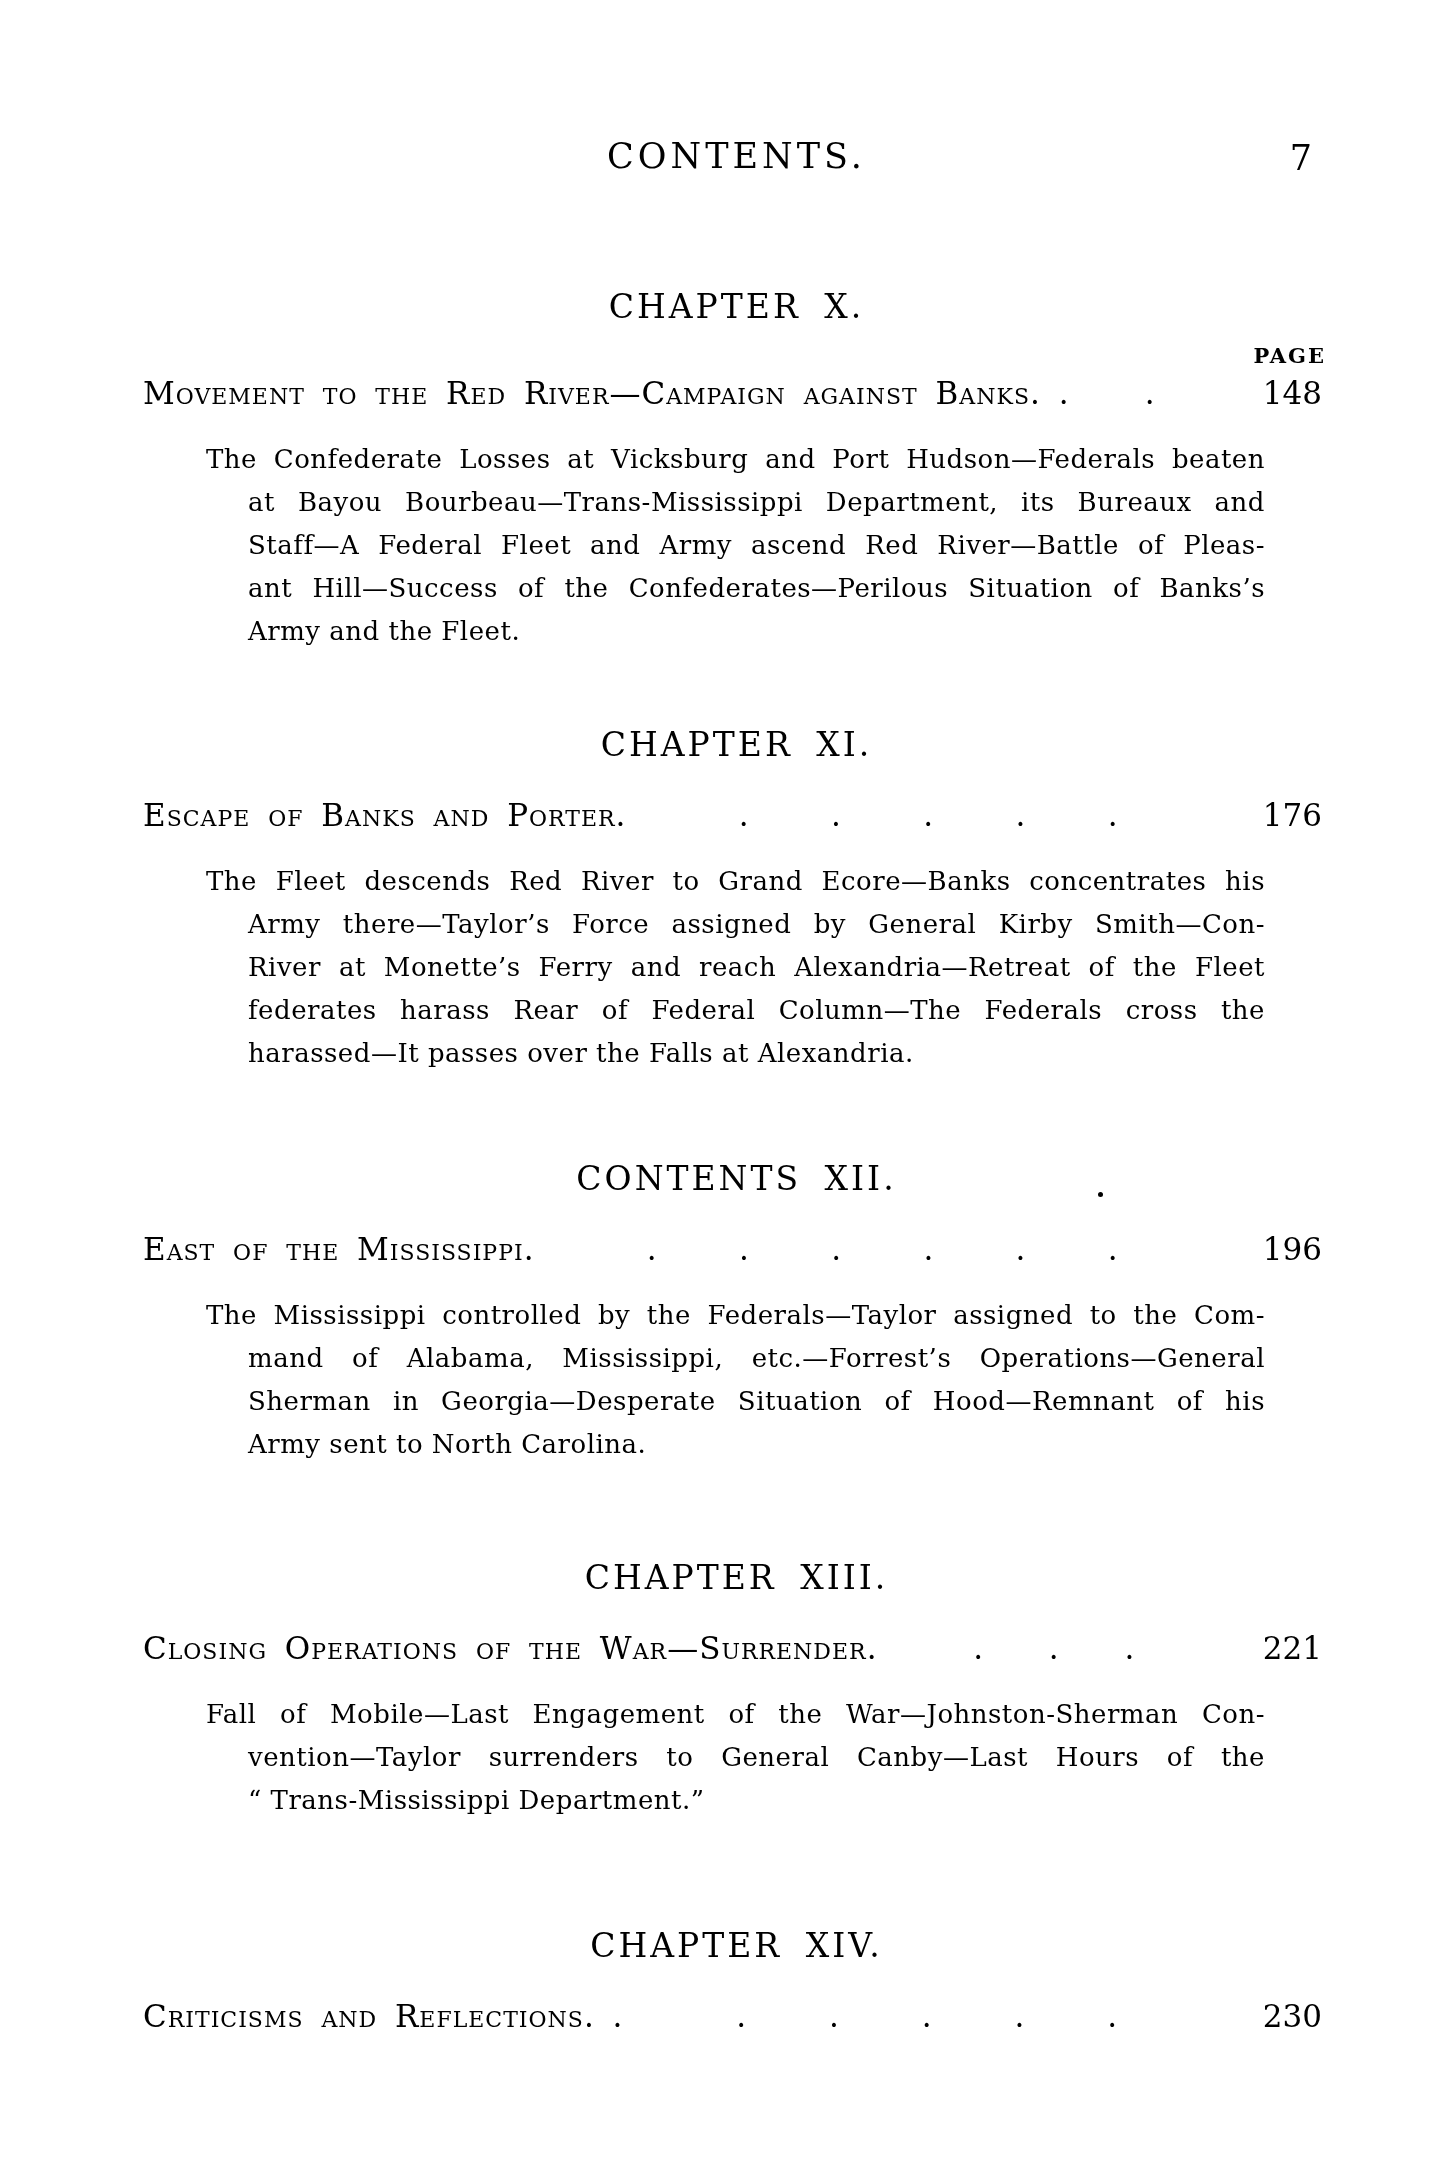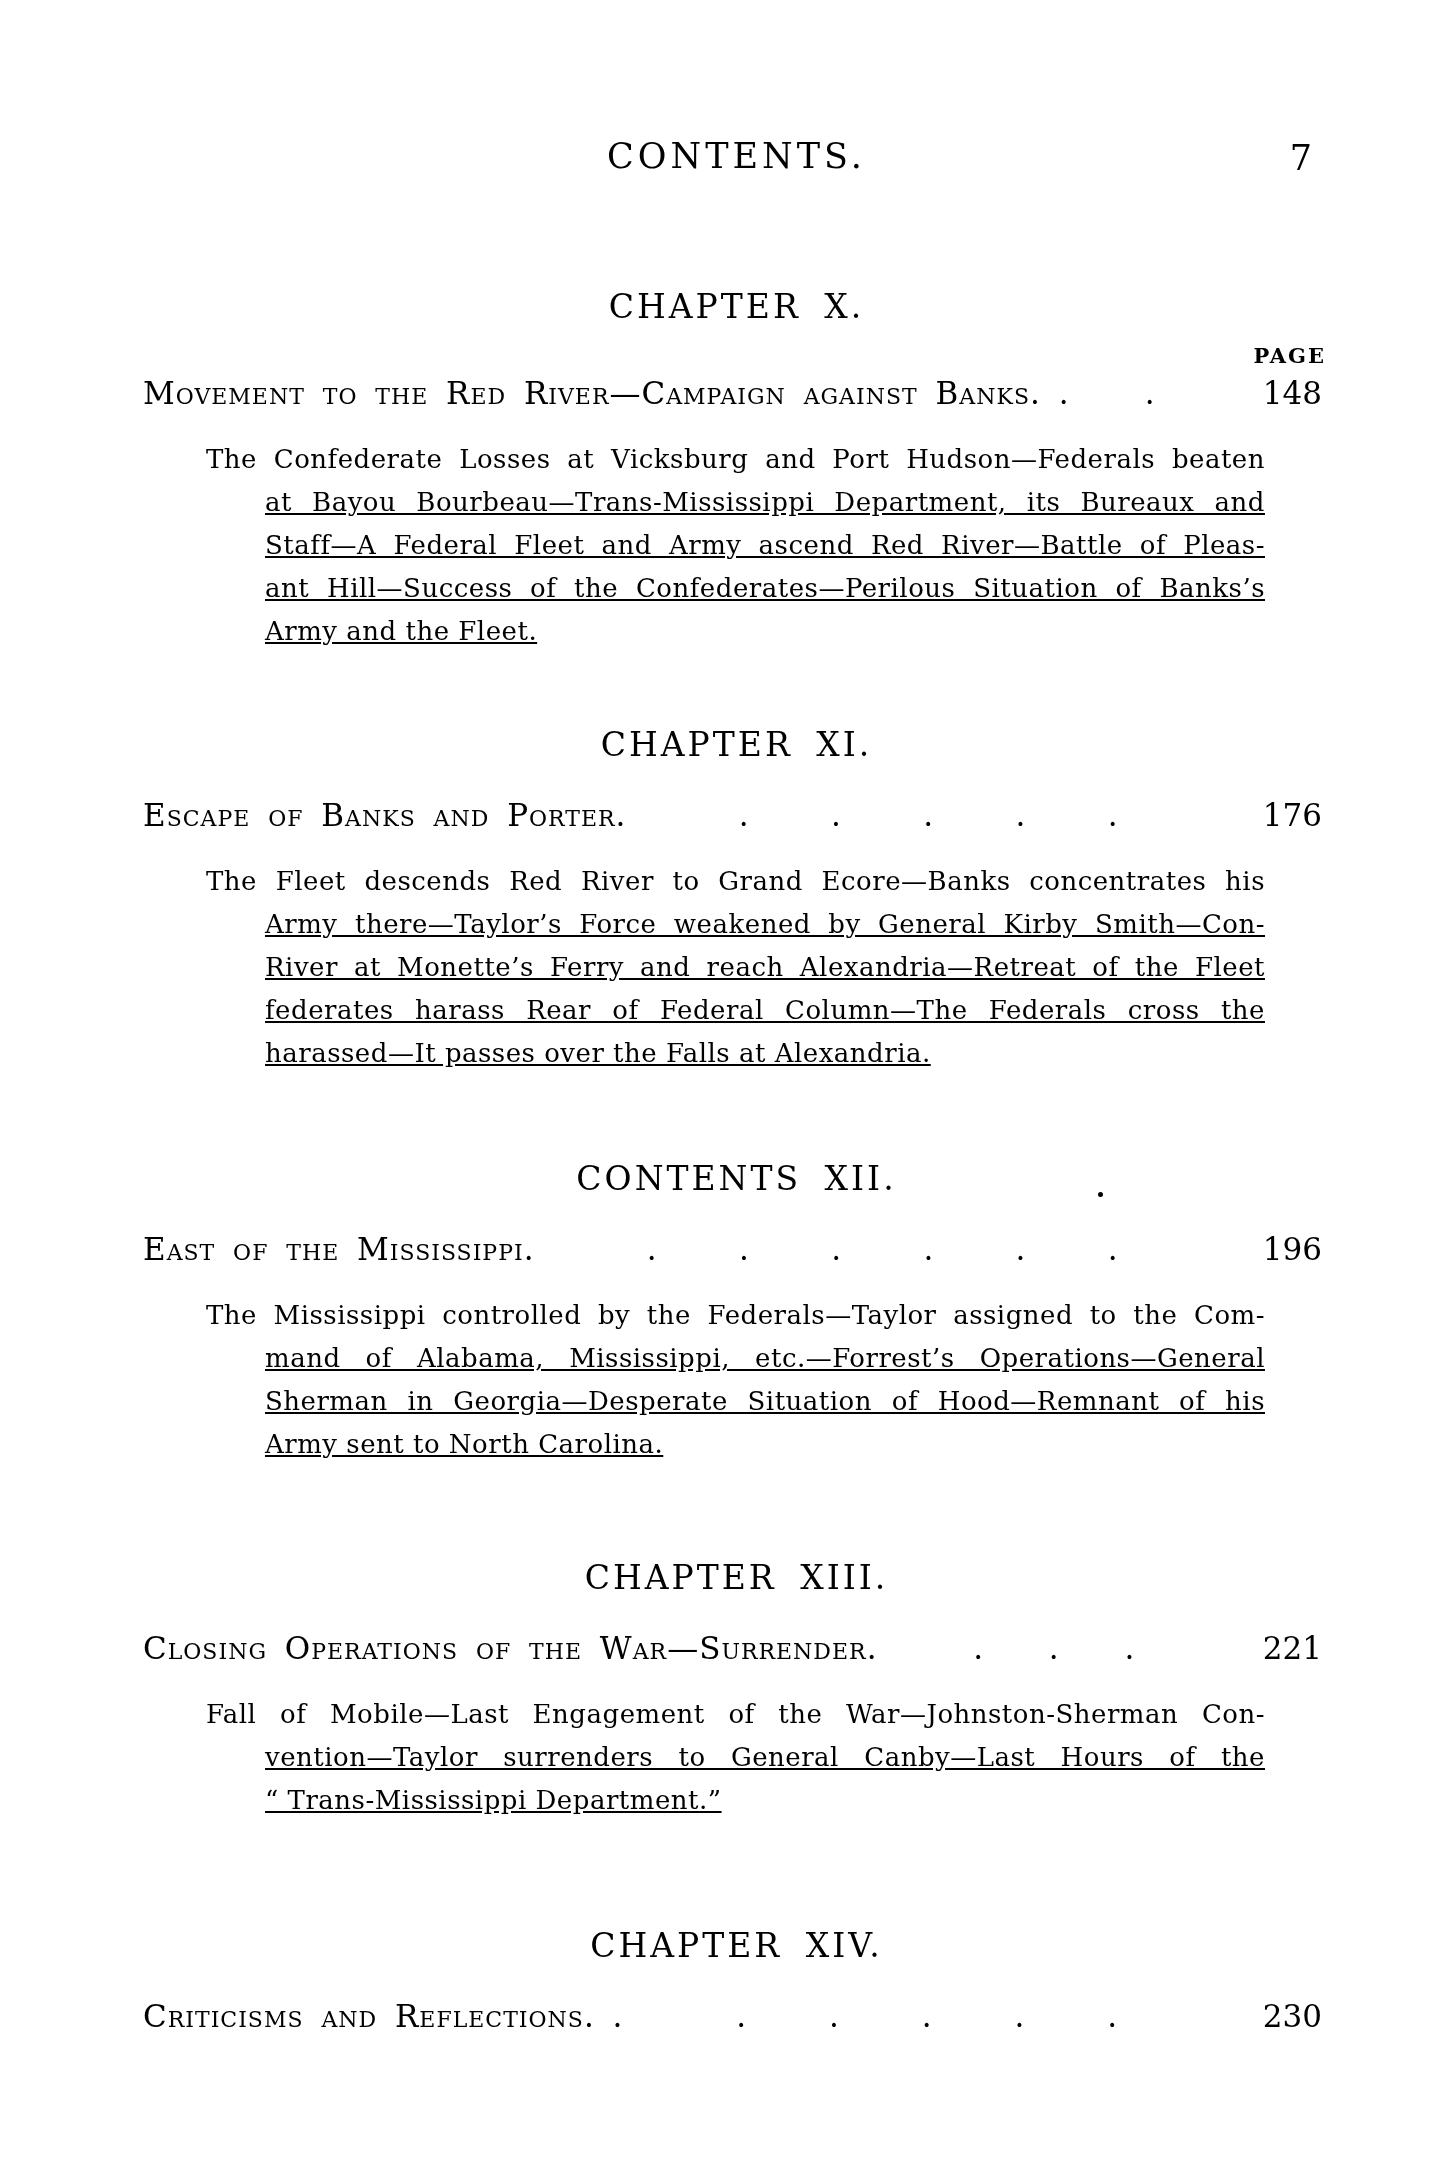--- a/index.html
+++ b/index.html
@@ -112,21 +112,21 @@
     margin-left: 63px;
     width: 1059px;
     font-size: 26px;
     line-height: 43px;
     letter-spacing: 0.5px;
   }
   .summary .line {
     text-align: justify;
     text-align-last: justify;
   }
-  .summary .line + .line { margin-left: 59px; text-decoration: underline; }
+  .summary .line + .line { margin-left: 42px; }
   .summary .line:last-child { text-align-last: left; }
 
   
   .speck {
     position: absolute;
     left: 1098px;
     top: 1192px;
     width: 5px;
     height: 5px;
     border-radius: 50%;
@@ -173,21 +173,21 @@
               <span>.</span>
               <span>.</span>
               <span>.</span>
               <span>.</span>
               <span>.</span>
             </span>
       <span class="entry-page">176</span>
     </div>
     <div class="summary">
             <div class="line">The Fleet descends Red River to Grand Ecore—Banks concentrates his</div>
-            <div class="line">Army there—Taylor’s Force weakened by General Kirby Smith—Con-</div>
+            <div class="line">Army there—Taylor’s Force assigned by General Kirby Smith—Con-</div>
             <div class="line">River at Monette’s Ferry and reach Alexandria—Retreat of the Fleet</div>
             <div class="line">federates harass Rear of Federal Column—The Federals cross the</div>
             <div class="line">harassed—It passes over the Falls at Alexandria.</div>
           </div>
   </section>
 
   <section class="chapter">
     <h2 class="chapter-heading">CONTENTS XII.</h2>
 
     <div class="entry">

